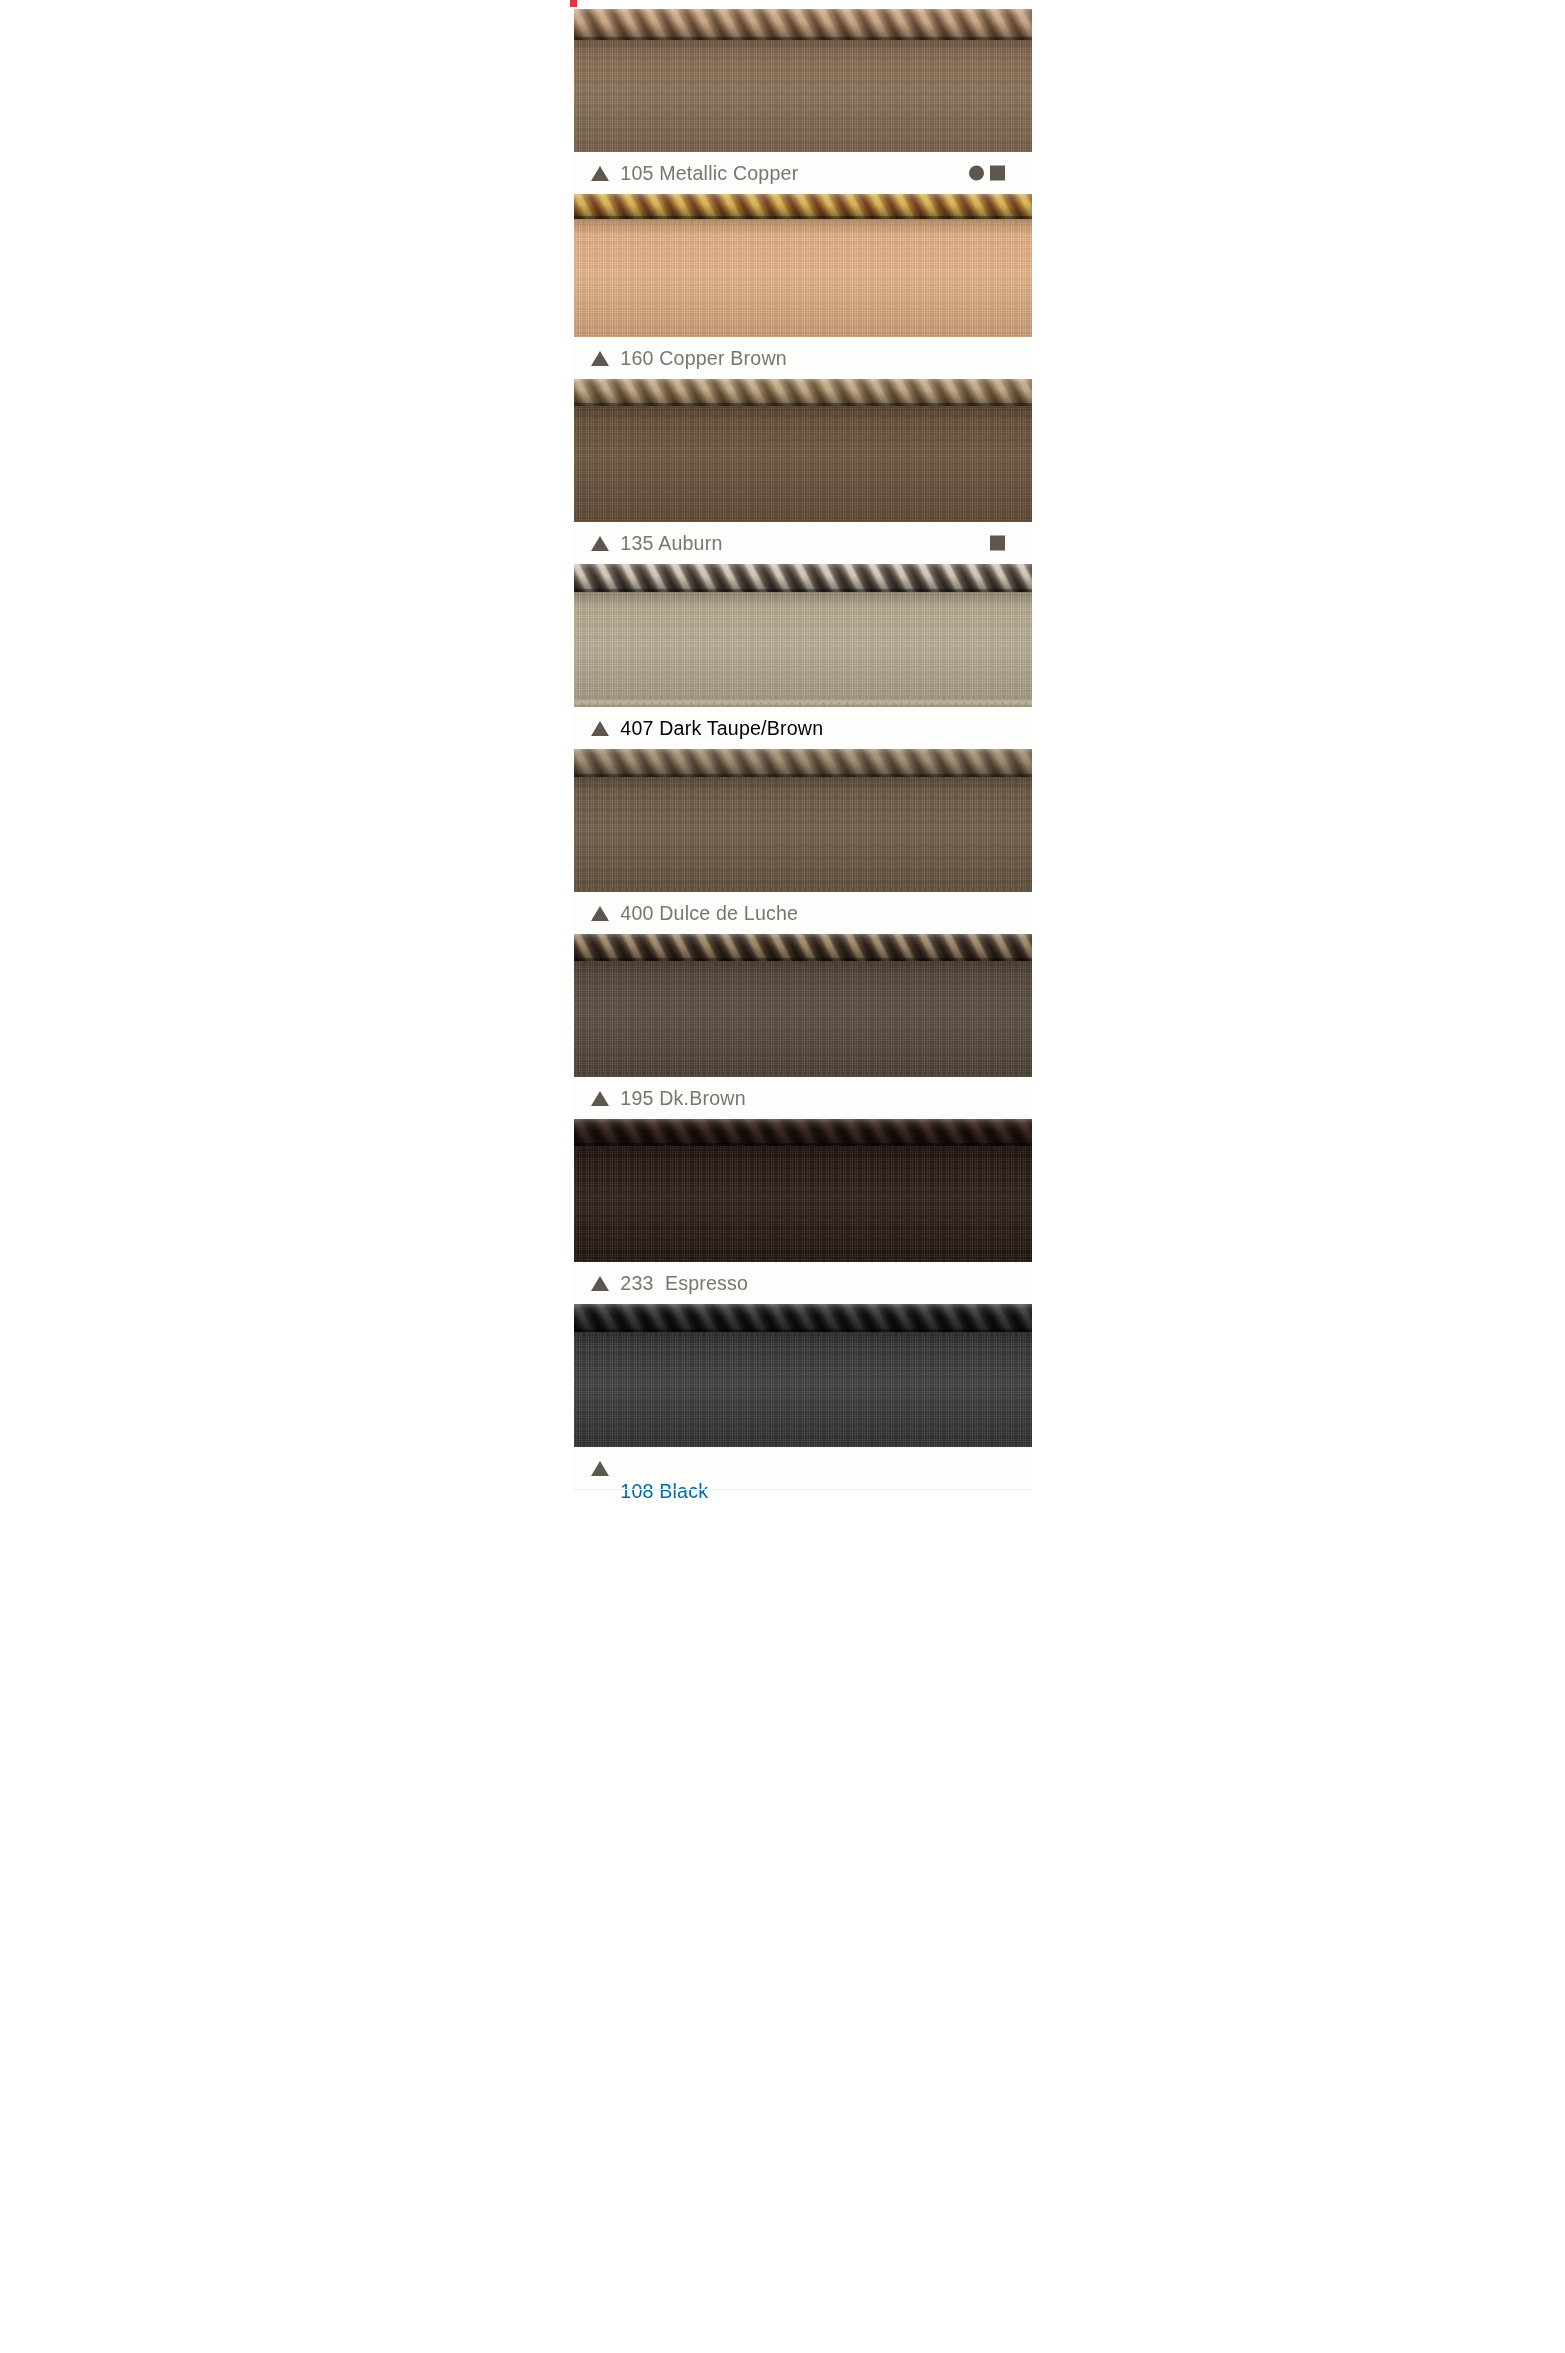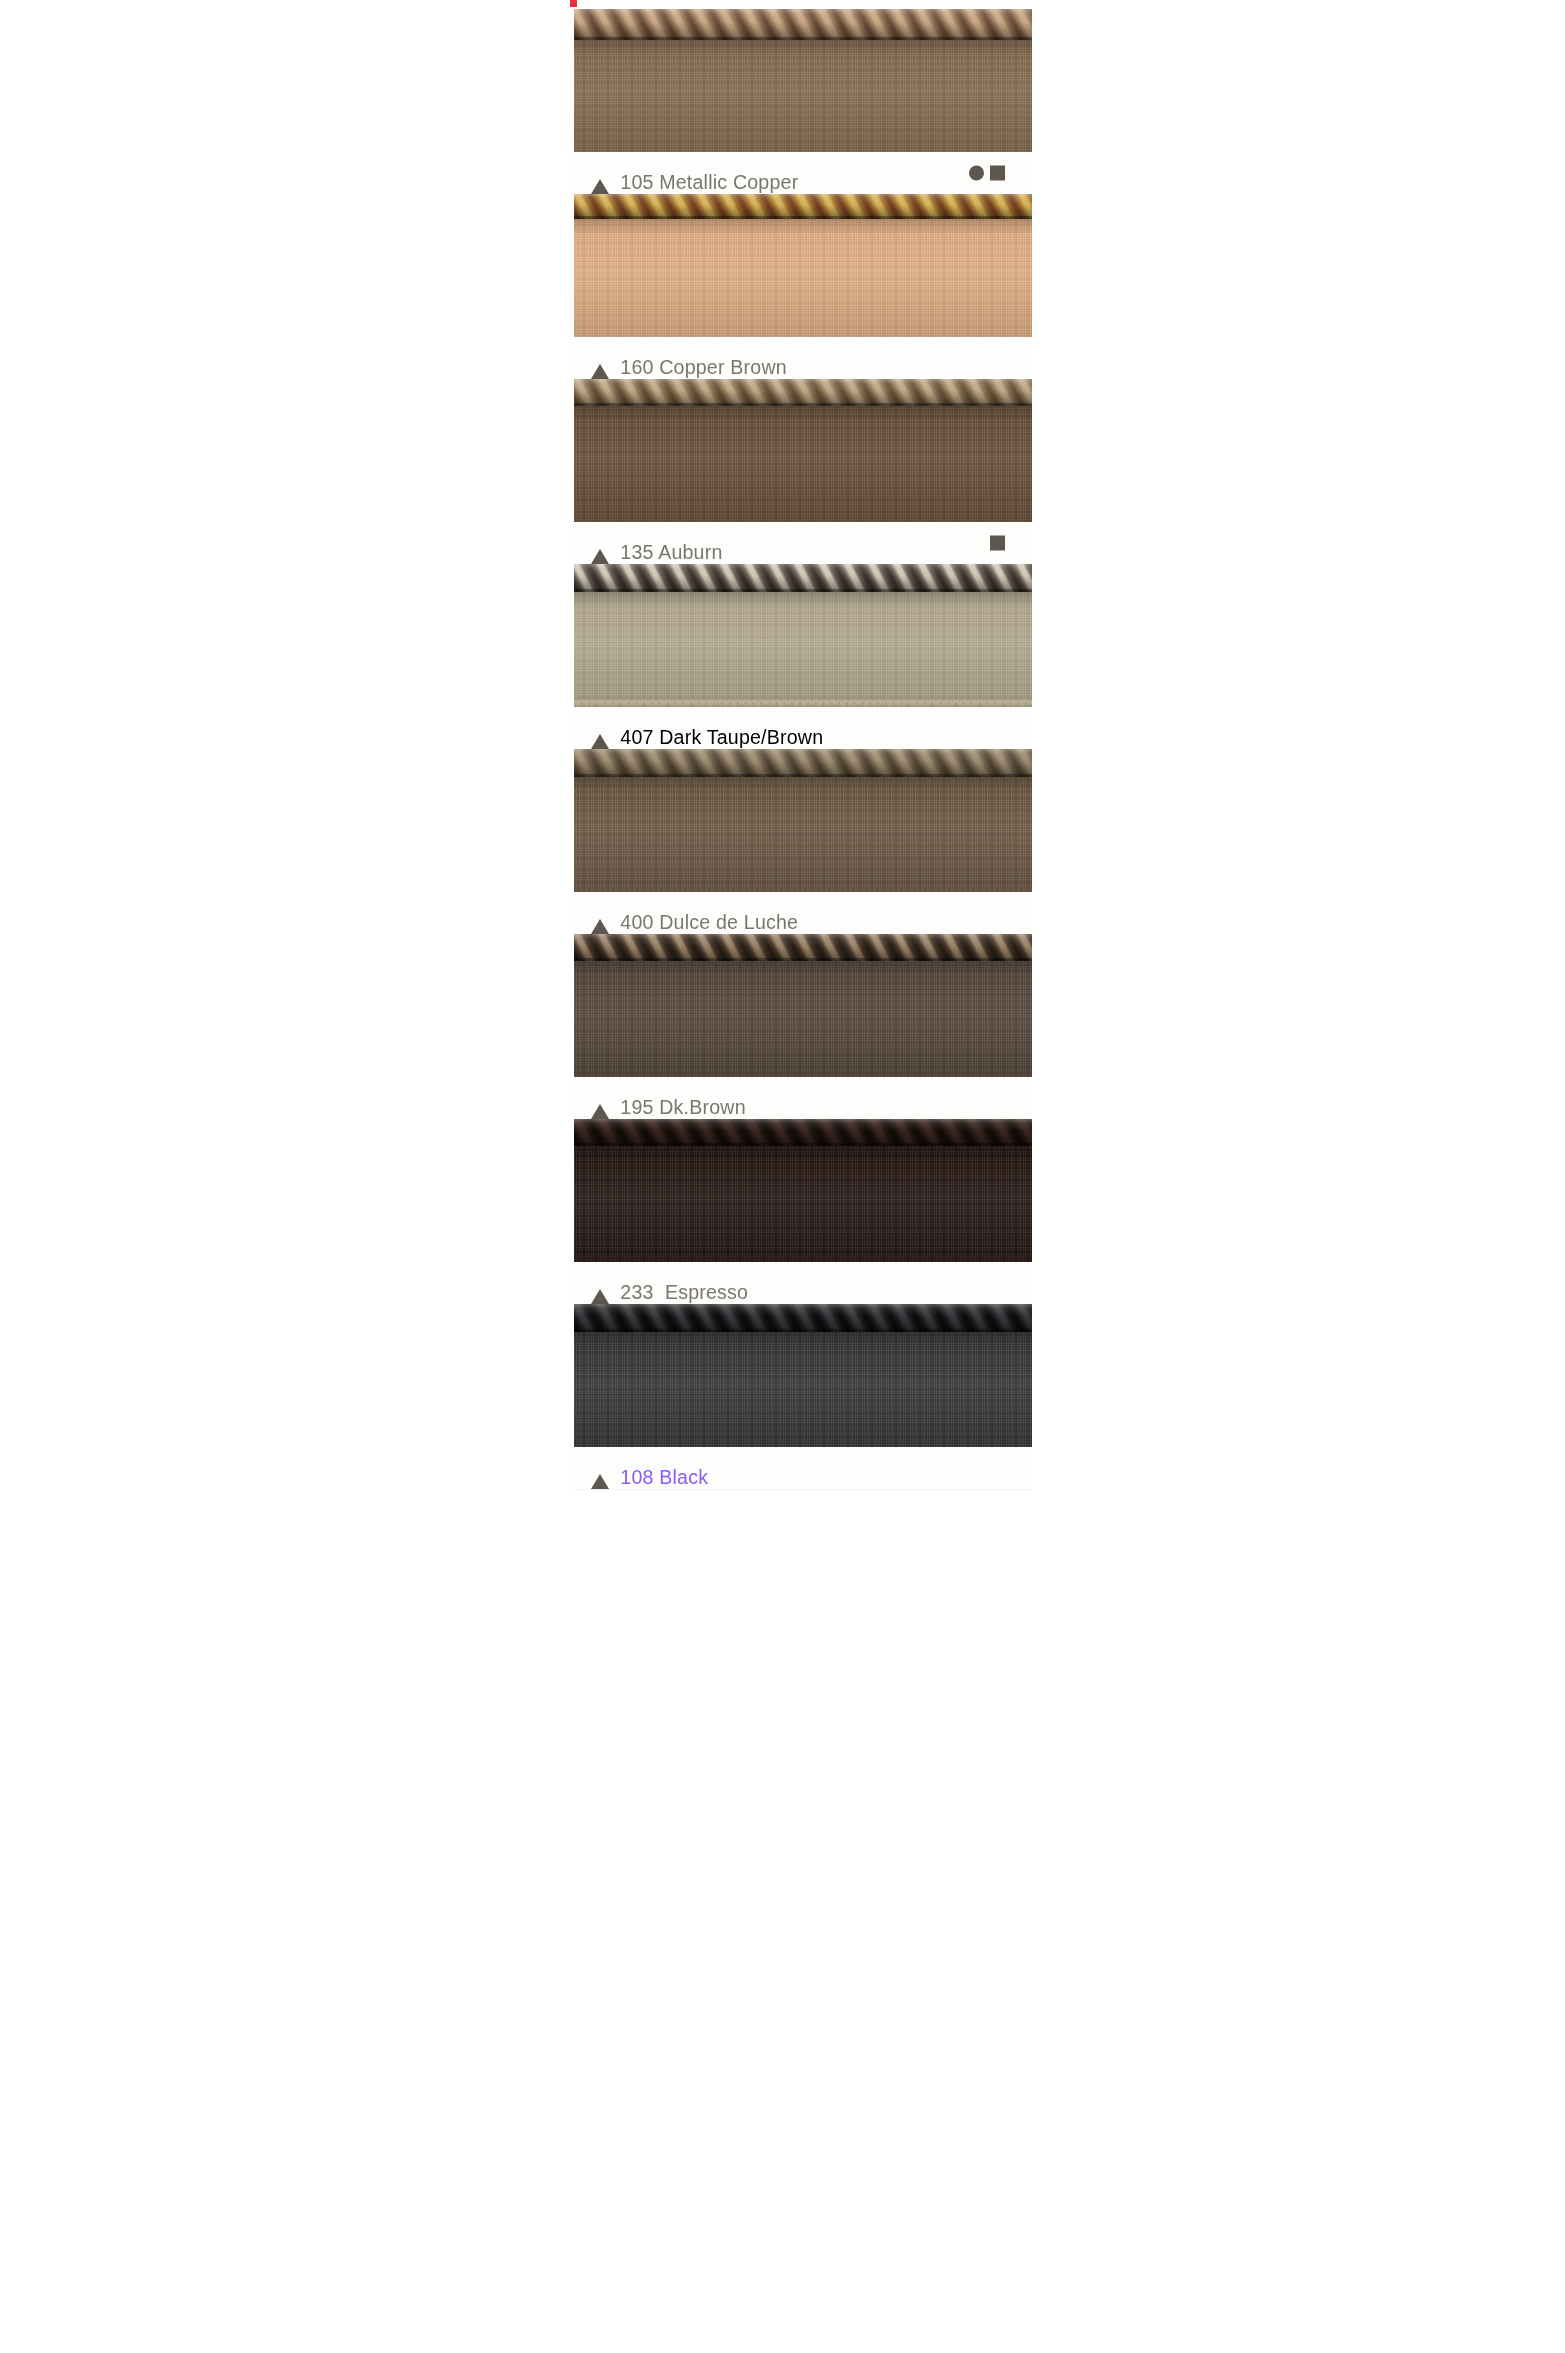--- a/index.html
+++ b/index.html
@@ -117,21 +117,21 @@
     position: relative;
     width: 458px;
     height: 42px;
     background: #fdfdfc;
   }
   .caption-inner {
     position: absolute;
     left: 0; top: 0;
     width: 458px; height: 42px;
     display: flex;
-    align-items: flex-end;
+    align-items: center;
   }
   .tri-icon {
     margin-left: 16.5px;
     width: 0; height: 0;
     border-left: 9.4px solid transparent;
     border-right: 9.4px solid transparent;
     border-bottom: 15px solid #5d574f;
     flex: 0 0 auto;
   }
   .caption-text {
@@ -340,21 +340,21 @@
           </div>
           <div class="cord" style="height: 28px; background: rgb(30, 30, 32);">
             <div class="cord-stripes" style="height: 41px; background-image: repeating-linear-gradient(63deg, rgb(58, 58, 62) 0px, rgb(58, 58, 62) 3.9px, rgb(30, 30, 32) 7px, rgb(12, 12, 14) 11.8px, rgb(12, 12, 14) 14px, rgb(30, 30, 32) 18px, rgb(58, 58, 62) 22px);"></div>
             <div class="cord-shade" style="height: 28px; background: linear-gradient(rgba(255, 255, 255, 0.3) 0%, rgba(255, 255, 255, 0.1) 16%, rgba(0, 0, 0, 0) 42%, rgba(0, 0, 0, 0.3) 84%, rgba(0, 0, 0, 0.45) 100%);"></div>
             <div class="cord-bottom-edge" style="background: rgba(0, 0, 0, 0.3);"></div>
           </div>
         </div>
         <div class="caption-row">
           <div class="caption-inner">
             <div class="tri-icon" style="border-bottom-color: rgb(93, 87, 79);"></div>
-            <div class="caption-text" style="color: #8b5cf6; margin-top: 46px;">108 Black</div>
+            <div class="caption-text" style="color: #0369a1; margin-top: 46px;">108 Black</div>
           </div>
           <div class="icon-group"></div>
           <div class="divider"></div>
         </div>
       </div>
     </div>
 
 </div>
 
 

